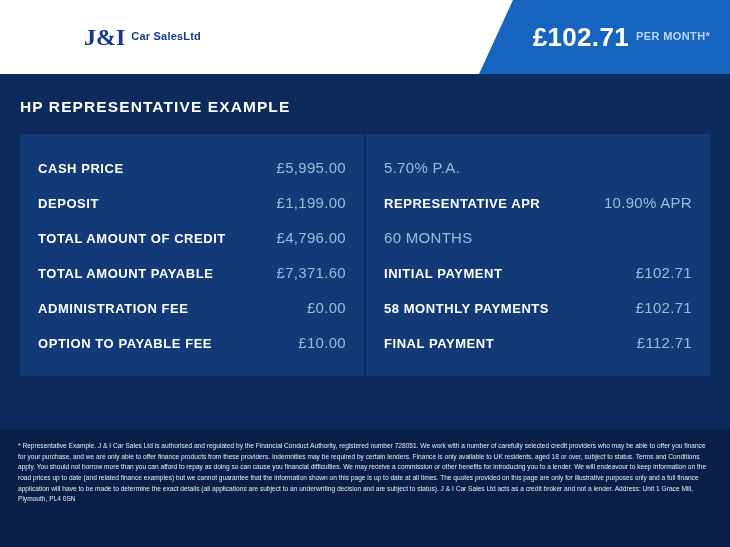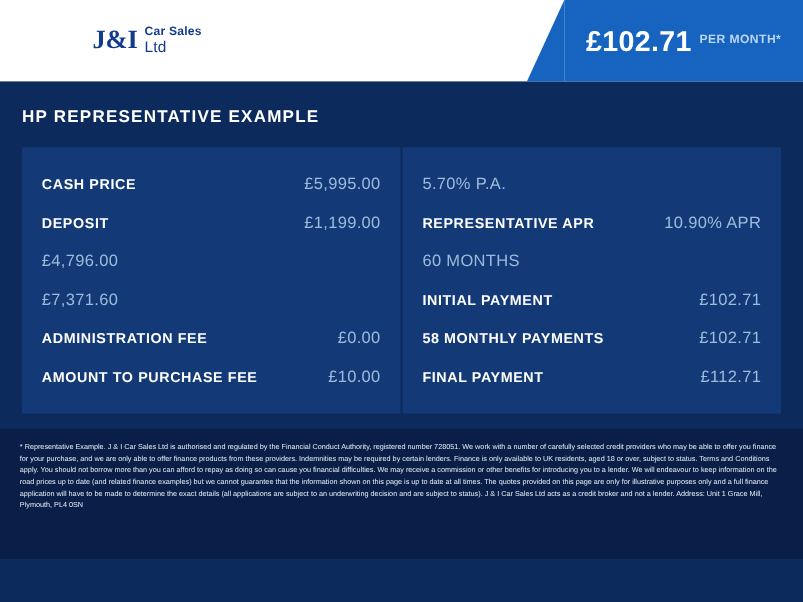--- a/index.html
+++ b/index.html
@@ -5,21 +5,21 @@
   * { box-sizing: border-box; }
   html, body {
     margin: 0; padding: 0;
     width: 730px; height: 547px;
     background: #0d2a5c;
     font-family: "Liberation Sans", sans-serif;
     overflow: hidden;
   }
   .page {
     position: relative;
-    width: 730px; height: 389px;
+    width: 730px; height: 547px;
     background: #0d2a5c;
     display: flex;
     flex-direction: column;
   }
 
   
   .header {
     position: relative;
     height: 74px;
     background: #ffffff;
@@ -40,33 +40,33 @@
   .logo-mark {
     font-size: 24px;
     font-weight: bold;
     color: #123b8f;
     font-family: "Liberation Serif", serif;
     letter-spacing: 0px;
     line-height: 1;
   }
   .logo-text {
     display: flex;
-    flex-direction: column;
+    flex-direction: row;
     justify-content: center;
     line-height: 1.05;
   }
   .logo-text .l1 {
     font-size: 11px;
     font-weight: bold;
     color: #123b8f;
     letter-spacing: .2px;
   }
   .logo-text .l2 {
-    font-size: 14px;
-    font-weight: normal;
+    font-size: 11px;
+    font-weight: bold;
     color: #123b8f;
     letter-spacing: .2px;
   }
   .price-banner {
     position: absolute;
     top: 0; right: 0;
     height: 74px;
     width: 217px;
     background: #1664c0;
     display: flex;
@@ -187,31 +187,33 @@
     <div class="panel">
       <div class="row">
         <span class="row-label">CASH PRICE</span>
         <span class="row-value">£5,995.00</span>
       </div>
       <div class="row">
         <span class="row-label">DEPOSIT</span>
         <span class="row-value">£1,199.00</span>
       </div>
       <div class="row">
+        <span class="row-label">TOTAL AMOUNT OF CREDIT</span>
         <span class="row-value">£4,796.00</span>
       </div>
       <div class="row">
+        <span class="row-label">TOTAL AMOUNT PAYABLE</span>
         <span class="row-value">£7,371.60</span>
       </div>
       <div class="row">
         <span class="row-label">ADMINISTRATION FEE</span>
         <span class="row-value">£0.00</span>
       </div>
       <div class="row">
-        <span class="row-label">AMOUNT TO PURCHASE FEE</span>
+        <span class="row-label">OPTION TO PAYABLE FEE</span>
         <span class="row-value">£10.00</span>
       </div>
     </div>
 
     <div class="panel">
       <div class="row">
         <span class="row-value">5.70% P.A.</span>
       </div>
       <div class="row">
         <span class="row-label">REPRESENTATIVE APR</span>

